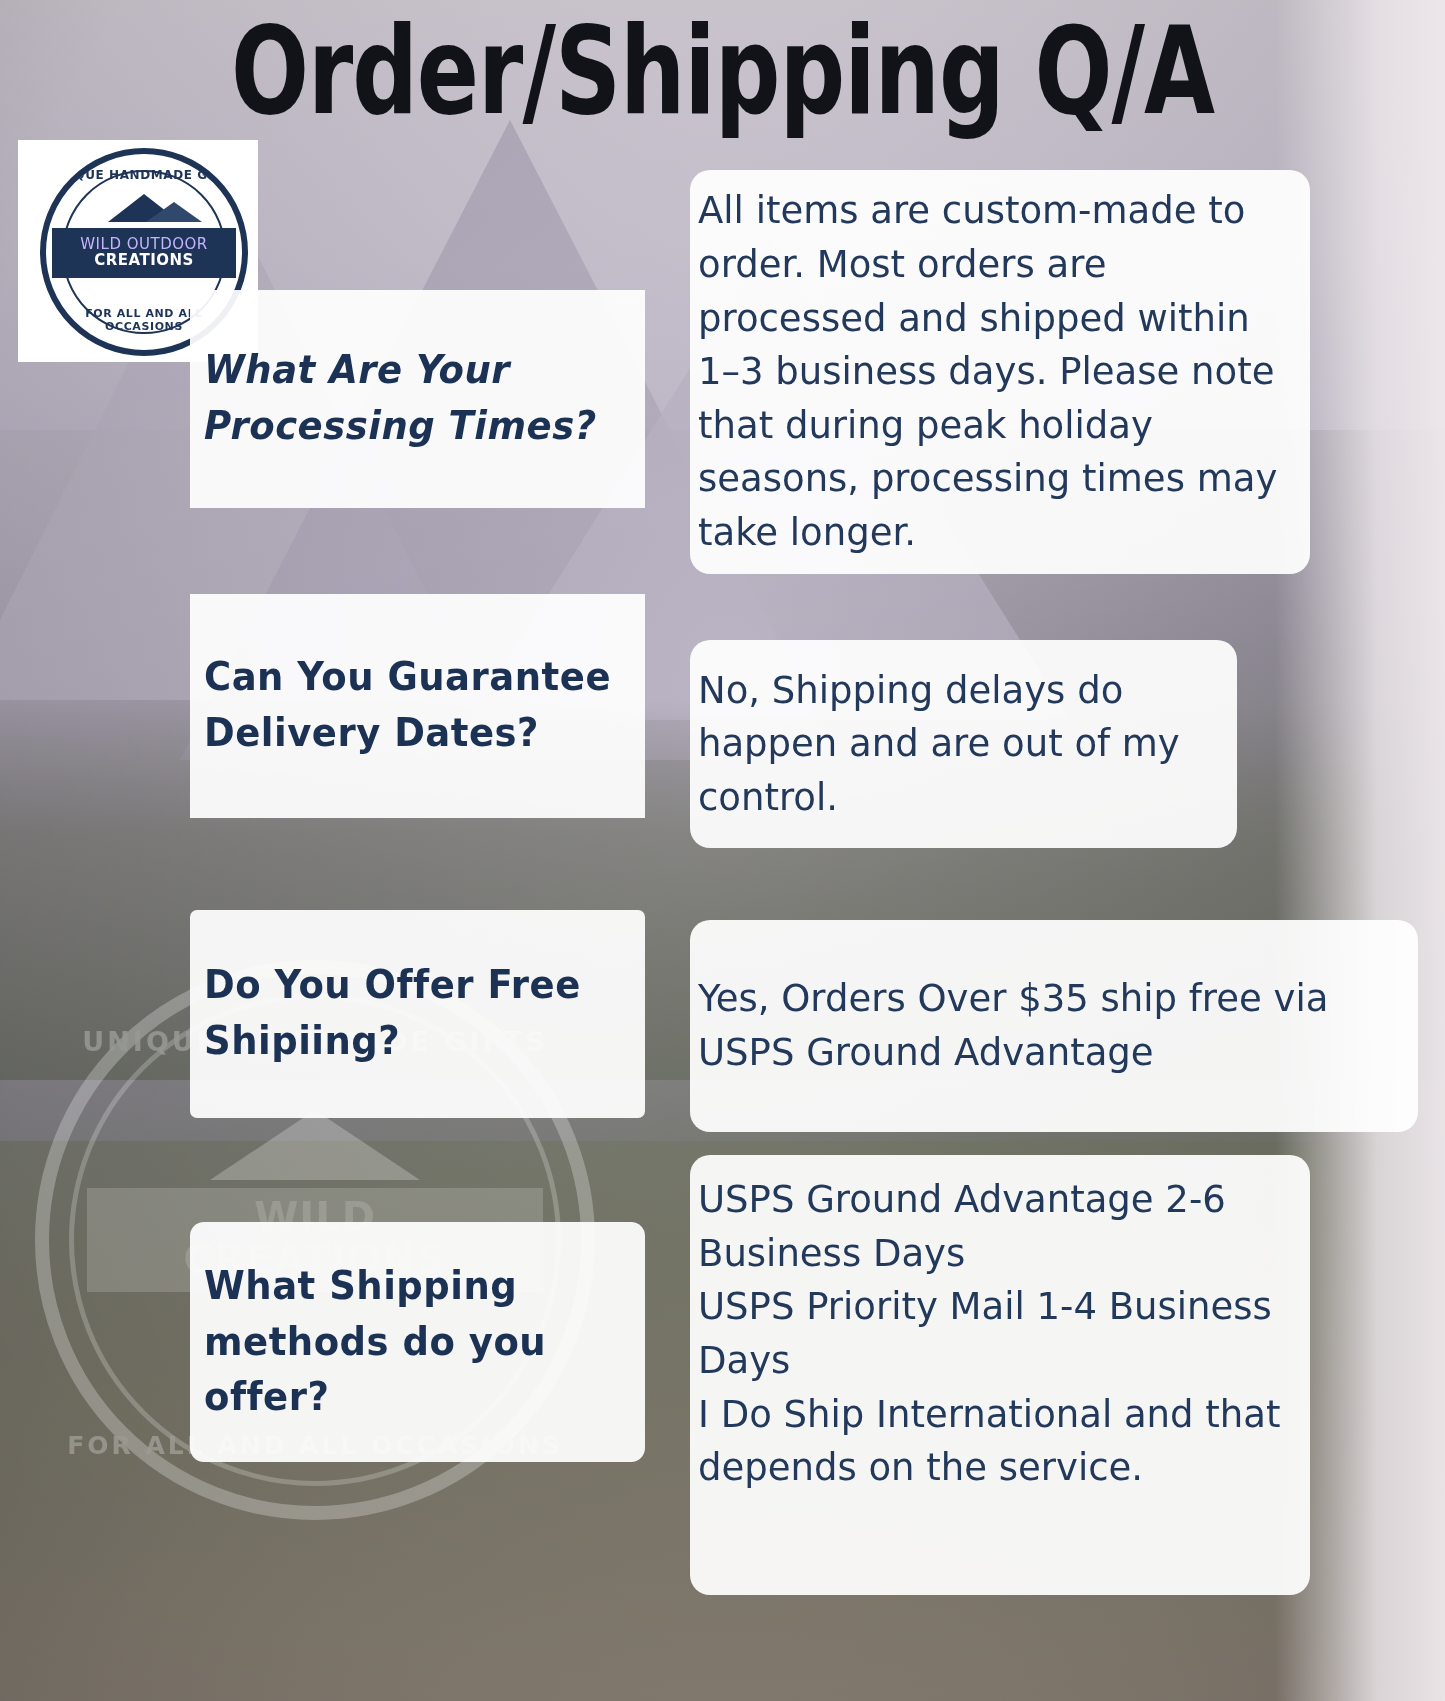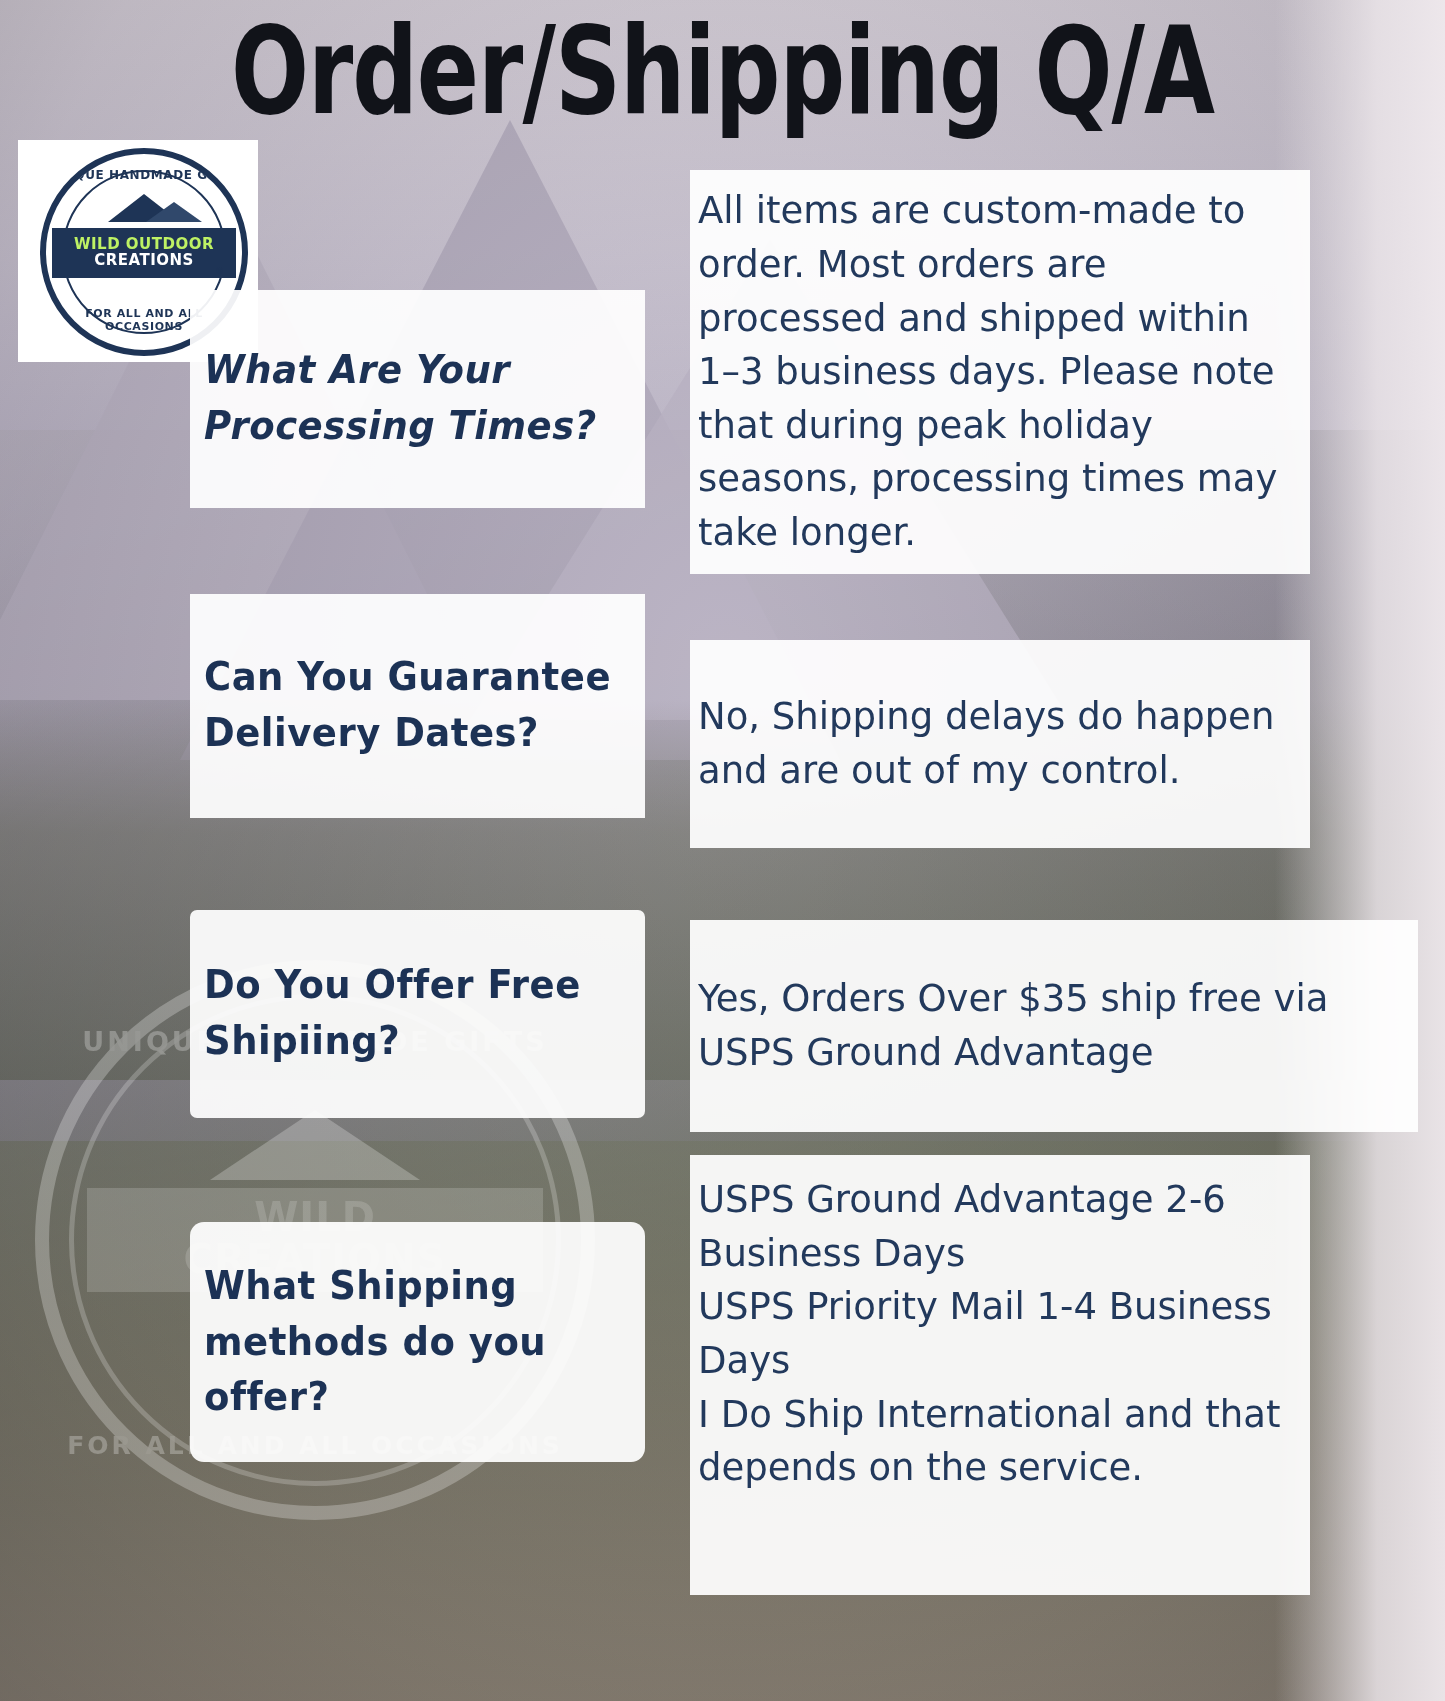--- a/index.html
+++ b/index.html
@@ -186,22 +186,22 @@
     left: 6px; right: 6px;
     top: 74px;
     height: 50px;
     background: #1e3456;
     display: flex;
     flex-direction: column;
     align-items: center;
     justify-content: center;
   }
   .logo-band-l1 {
-    color: #bef264;
-    font-weight: bold;
+    color: #c4b5fd;
+    font-weight: normal;
     font-size: 15px;
     letter-spacing: .5px;
     line-height: 1;
   }
   .logo-band-l2 {
     color: #ffffff;
     font-weight: bold;
     font-size: 15px;
     letter-spacing: .5px;
     line-height: 1.1;
@@ -255,35 +255,36 @@
     letter-spacing: .5px;
     padding: 0 14px;
     transform: scaleY(1.06);
     transform-origin: center left;
   }
   .a-box {
     position: absolute;
     background: rgba(255,255,255,0.93);
     display: flex;
     align-items: center;
+    border-radius: 20px;
   }
   .a-text {
     font-family: "DejaVu Sans", sans-serif;
     color: #22395c;
     font-size: 37px;
     line-height: 1.45;
     padding: 0 10px 0 8px;
     white-space: pre-line;
   }
 
   
   #q1 { left: 190px; top: 290px; width: 455px; height: 218px; font-style: italic; }
   #a1 { left: 690px; top: 170px; width: 620px; height: 404px; }
   #q2 { left: 190px; top: 594px; width: 455px; height: 224px; }
-  #a2 { left: 690px; top: 640px; width: 620px; height: 208px; }
+  #a2 { left: 690px; top: 640px; width: 547px; height: 208px; }
   #q3 { left: 190px; top: 910px; width: 455px; height: 208px; border-radius: 7px; }
   #a3 { left: 690px; top: 920px; width: 728px; height: 212px; }
   #q4 { left: 190px; top: 1222px; width: 455px; height: 240px; border-radius: 14px; }
   #a4 { left: 690px; top: 1155px; width: 620px; height: 440px; align-items: flex-start; padding-top: 18px; box-sizing: border-box; }
 </style>
 </head>
 <body>
 
 <div class="page">
 

